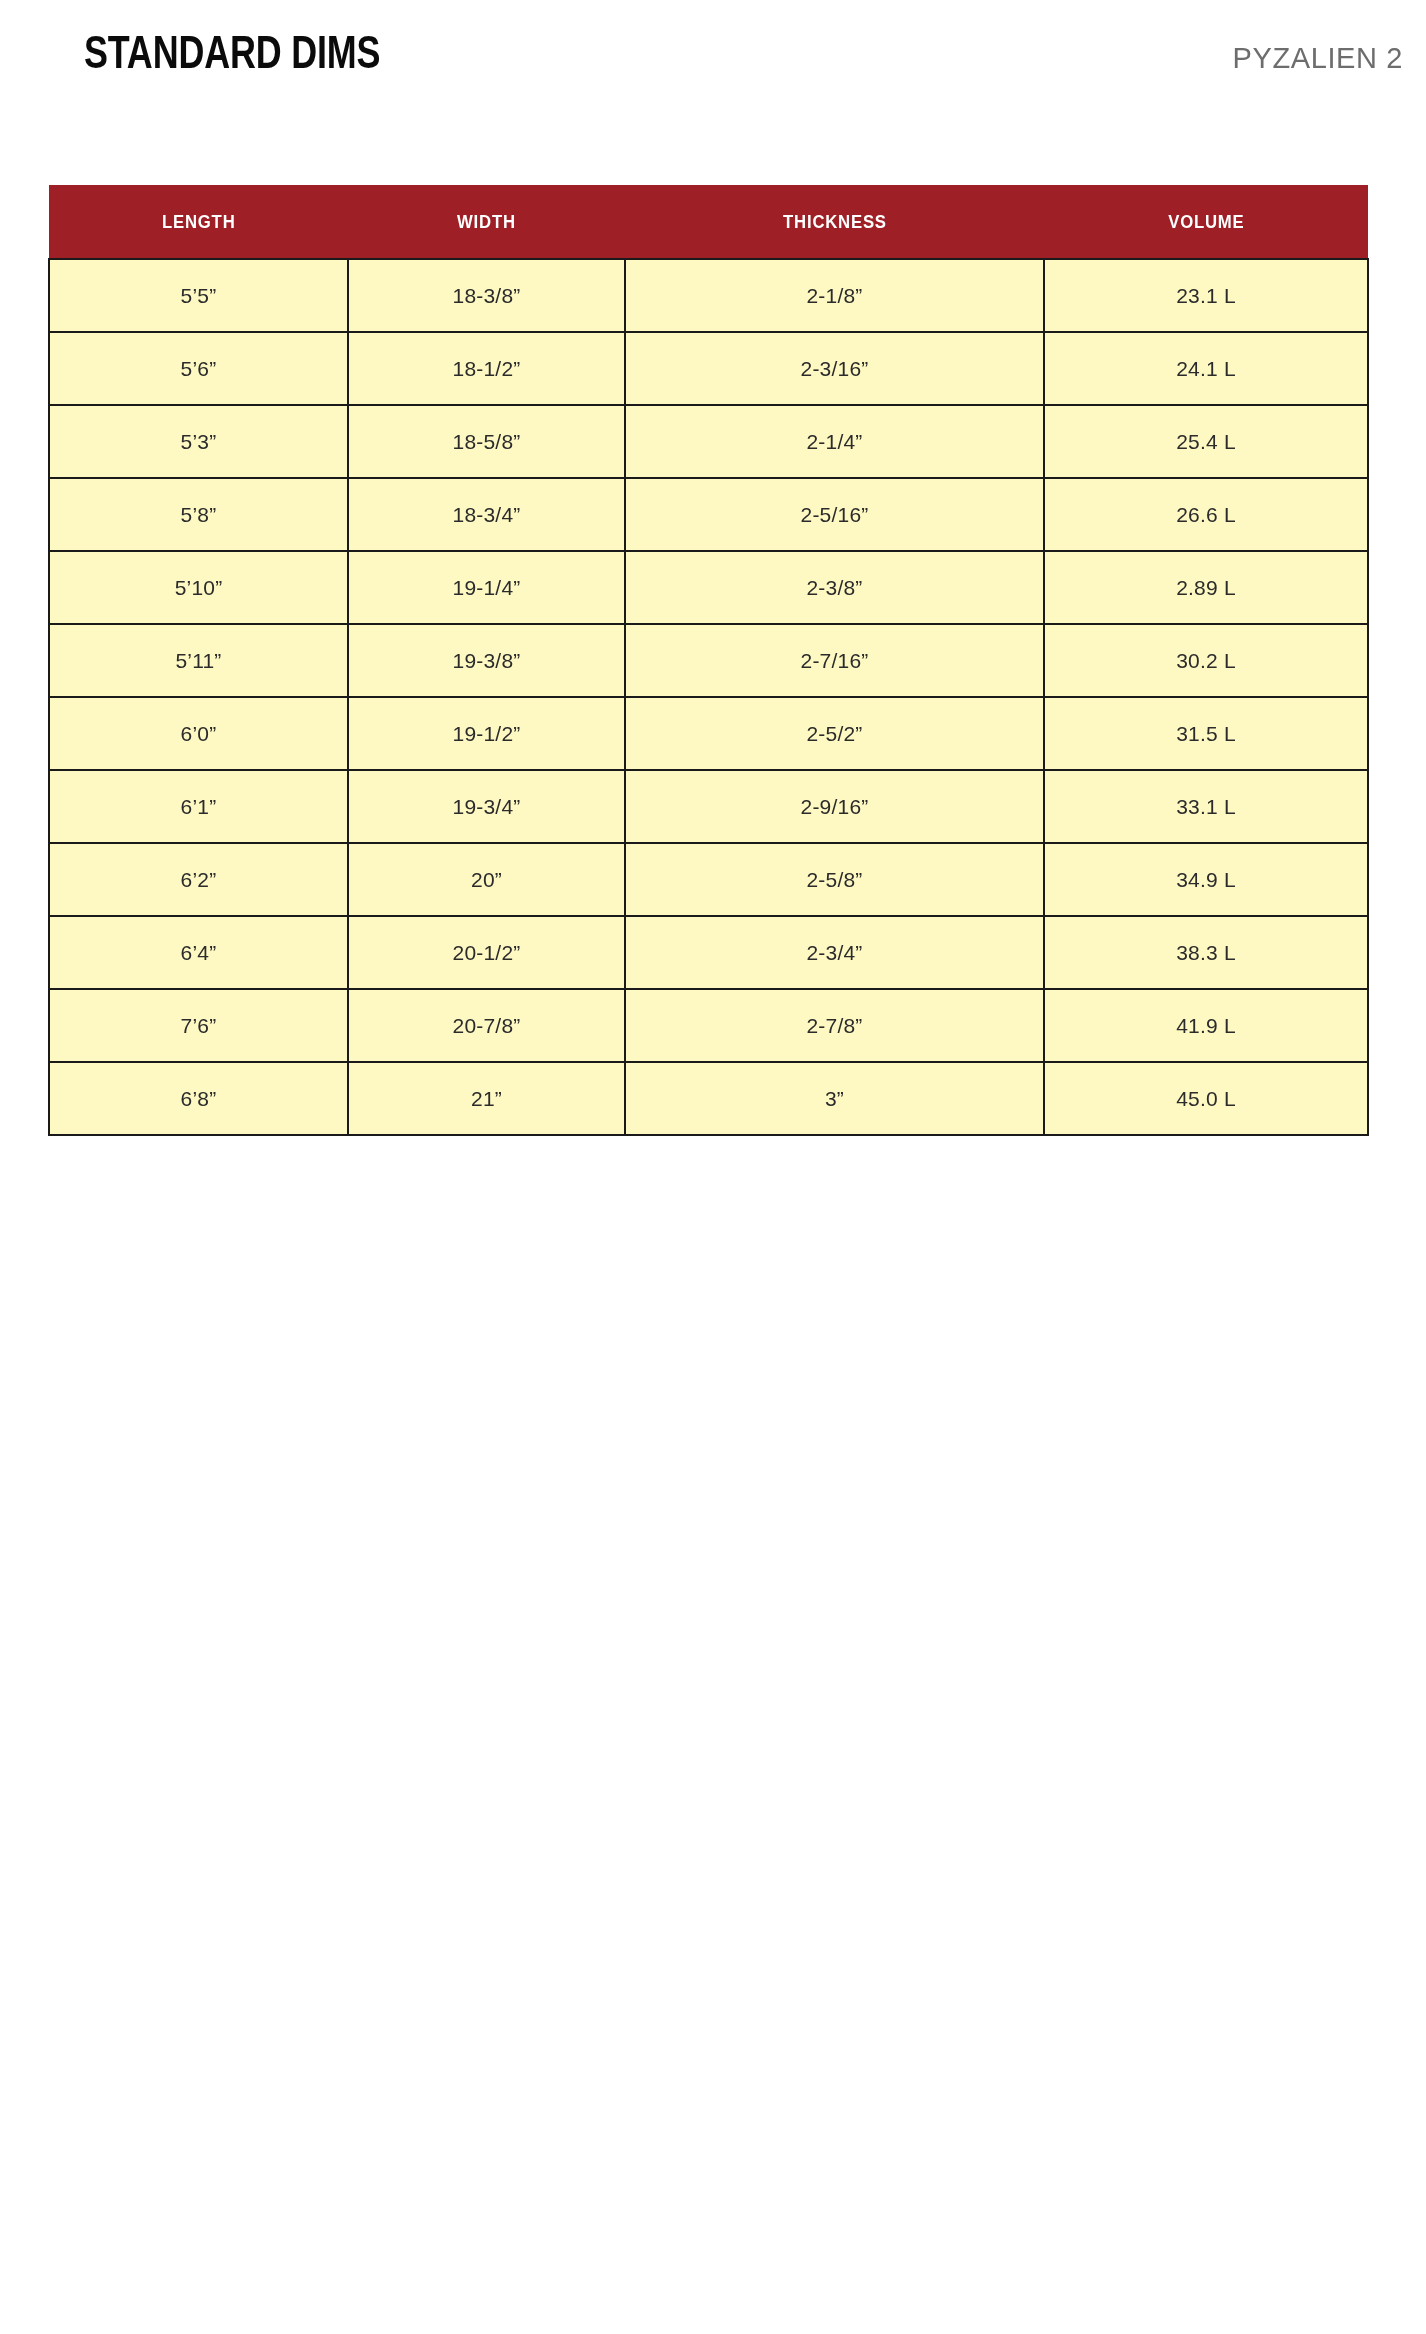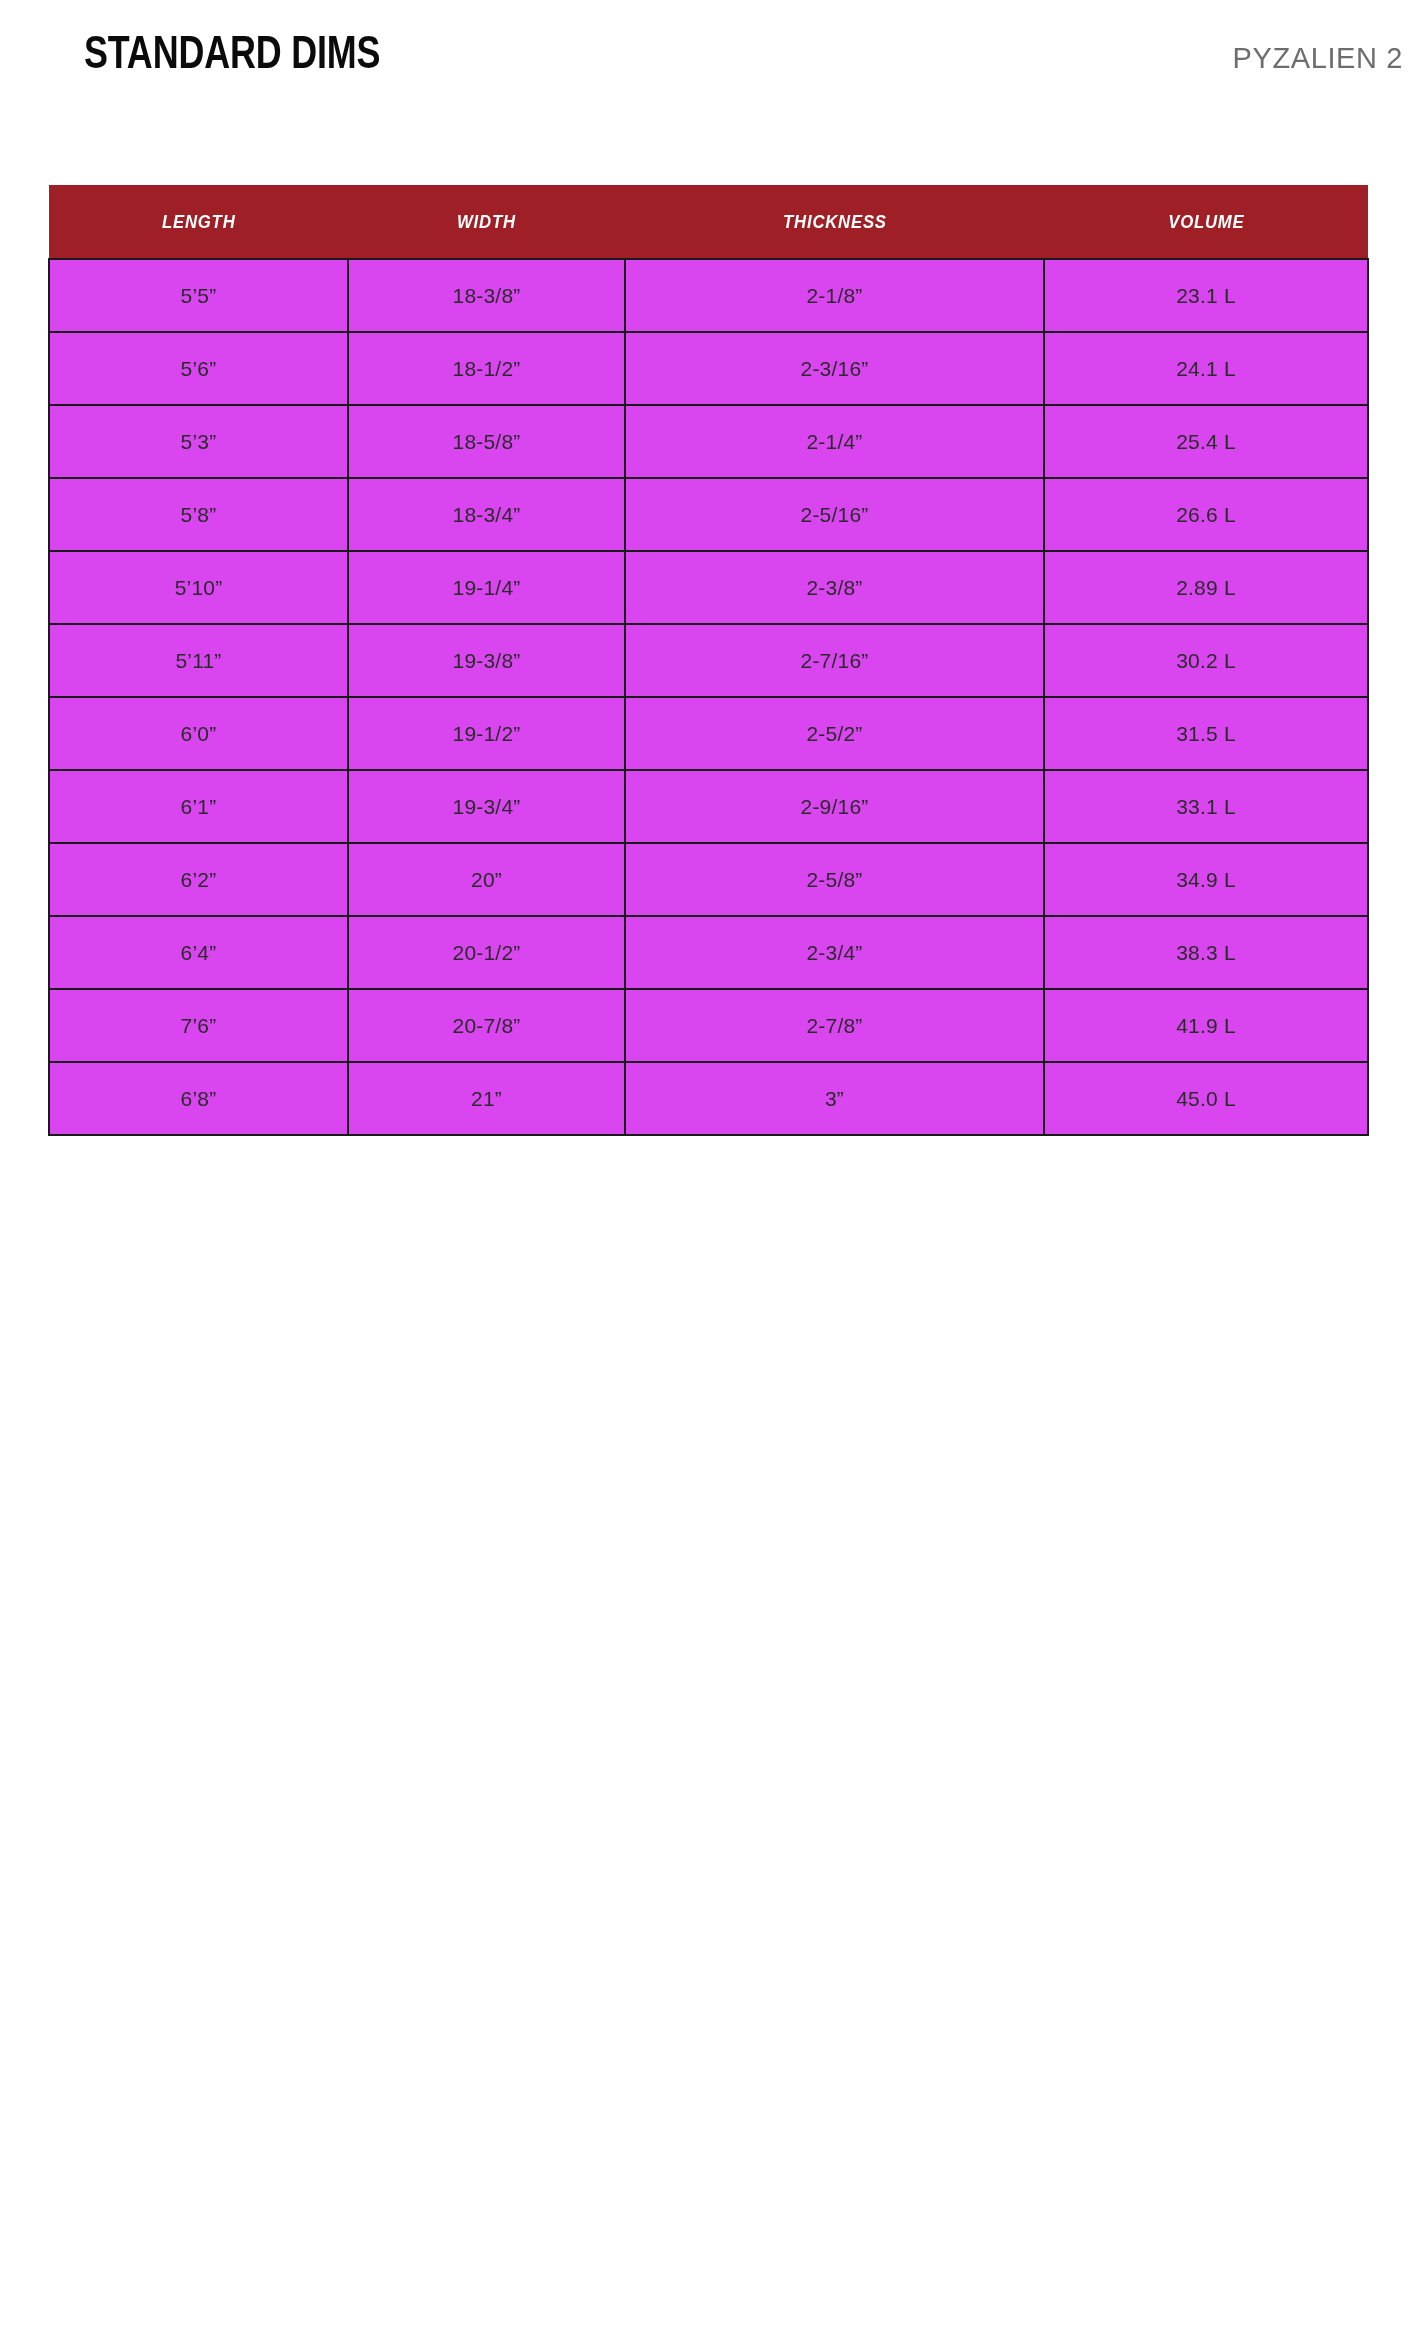--- a/index.html
+++ b/index.html
@@ -63,21 +63,20 @@
     border-collapse: collapse;
     table-layout: fixed;
   }
   table.dims-table col.c-length    { width: 299px; }
   table.dims-table col.c-width     { width: 277px; }
   table.dims-table col.c-thickness { width: 419px; }
   table.dims-table col.c-volume    { width: 324px; }
 
   thead tr.dims-head-row {
     background: #9e2026;
-    font-style: italic;
   }
   thead th {
     height: 73px;
     padding: 0;
     border: none;
     color: #ffffff;
     font-family: "Liberation Sans Narrow", "Liberation Sans", sans-serif;
     font-weight: 700;
     font-size: 19px;
     letter-spacing: 0.9px;
@@ -96,21 +95,21 @@
     text-align: center;
     vertical-align: middle;
     color: #2b2b2b;
     font-family: "Liberation Sans", sans-serif;
     font-weight: 400;
     font-size: 21px;
     letter-spacing: 0.2px;
     border-left: 2px solid #1a1a1a;
     border-right: 2px solid #1a1a1a;
     border-bottom: 2px solid #1a1a1a;
-    background: #d946ef;
+    background: #fef9c3;
   }
   tbody tr:first-child td {
     border-top: 2px solid #1a1a1a;
   }
   tbody td + td {
     border-left: 2px solid #1a1a1a;
     margin-left: 41px;
   }
 </style>
 </head>

